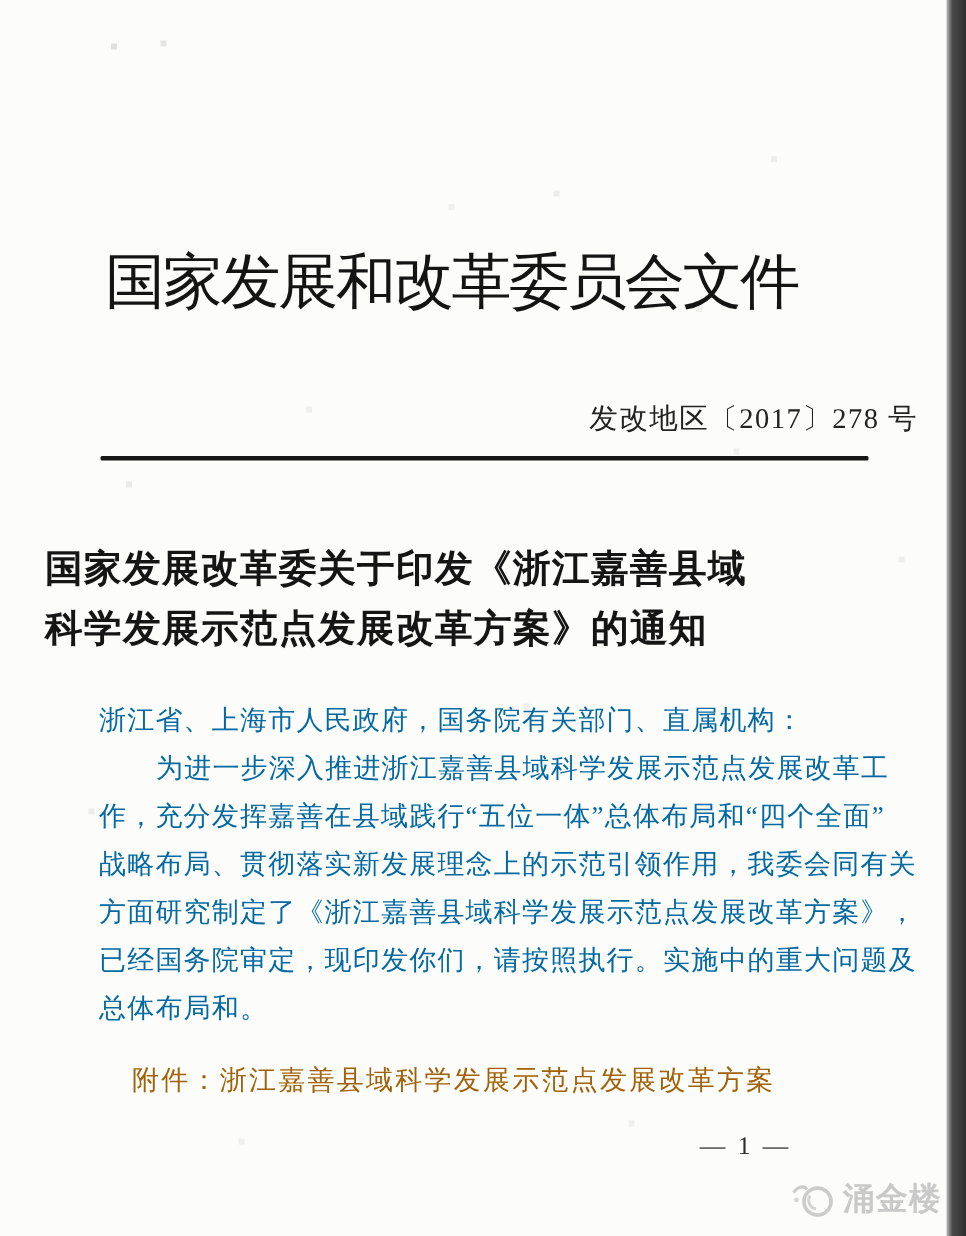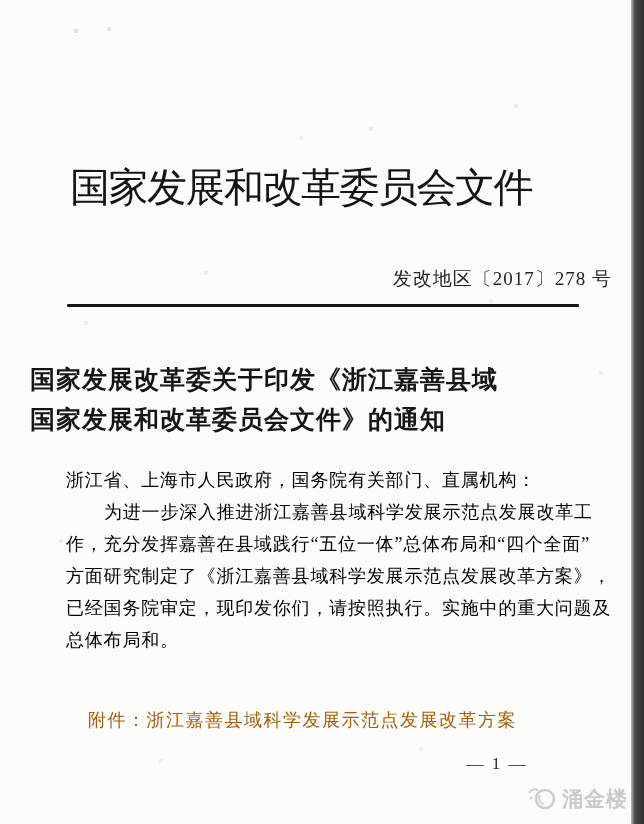--- a/index.html
+++ b/index.html
@@ -98,21 +98,21 @@
   }
 
   .body-block {
     position: absolute;
     left: 66px;
     top: 464px;
     width: 516px;
     font-size: 18px;
     line-height: 32px;
     letter-spacing: 0.8px;
-    color: #000000;
+    color: #0369a1;
   }
   .body-line { white-space: nowrap; }
   .indent { text-indent: 38px; }
 
   .attachment {
     position: absolute;
     left: 88px;
     top: 704px;
     font-size: 18px;
     line-height: 32px;
@@ -130,21 +130,21 @@
     font-size: 17px;
     letter-spacing: 2px;
     color: #2e2e2e;
   }
 
   .watermark {
     position: absolute;
     right: 16px;
     top: 785px;
     display: flex;
-    align-items: flex-start;
+    align-items: flex-end;
     gap: 5px;
     color: #c9c9c9;
   }
   .watermark-label {
     font-size: 21px;
     font-weight: bold;
     letter-spacing: 1px;
     white-space: nowrap;
   }
   .watermark svg { display: block; }
@@ -157,27 +157,28 @@
   <div class="noise"></div>
 
   <div class="letterhead">国家发展和改革委员会文件</div>
 
   <div class="doc-number">发改地区〔2017〕278 号</div>
 
   <div class="rule"></div>
 
   <div class="notice-title">
     <div>国家发展改革委关于印发《浙江嘉善县域</div>
-    <div>国家发展和改革委员会文件》的通知</div>
+    <div>科学发展示范点发展改革方案》的通知</div>
   </div>
 
   <div class="body-block">
     <div class="body-line">浙江省、上海市人民政府，国务院有关部门、直属机构：</div>
     <div class="body-line indent">为进一步深入推进浙江嘉善县域科学发展示范点发展改革工</div>
     <div class="body-line">作，充分发挥嘉善在县域践行“五位一体”总体布局和“四个全面”</div>
+    <div class="body-line">战略布局、贯彻落实新发展理念上的示范引领作用，我委会同有关</div>
     <div class="body-line">方面研究制定了《浙江嘉善县域科学发展示范点发展改革方案》，</div>
     <div class="body-line">已经国务院审定，现印发你们，请按照执行。实施中的重大问题及</div>
     <div class="body-line">总体布局和。</div>
   </div>
 
   <div class="attachment">附件：浙江嘉善县域科学发展示范点发展改革方案</div>
 
   <div class="page-number">— 1 —</div>
 
   <div class="watermark">

